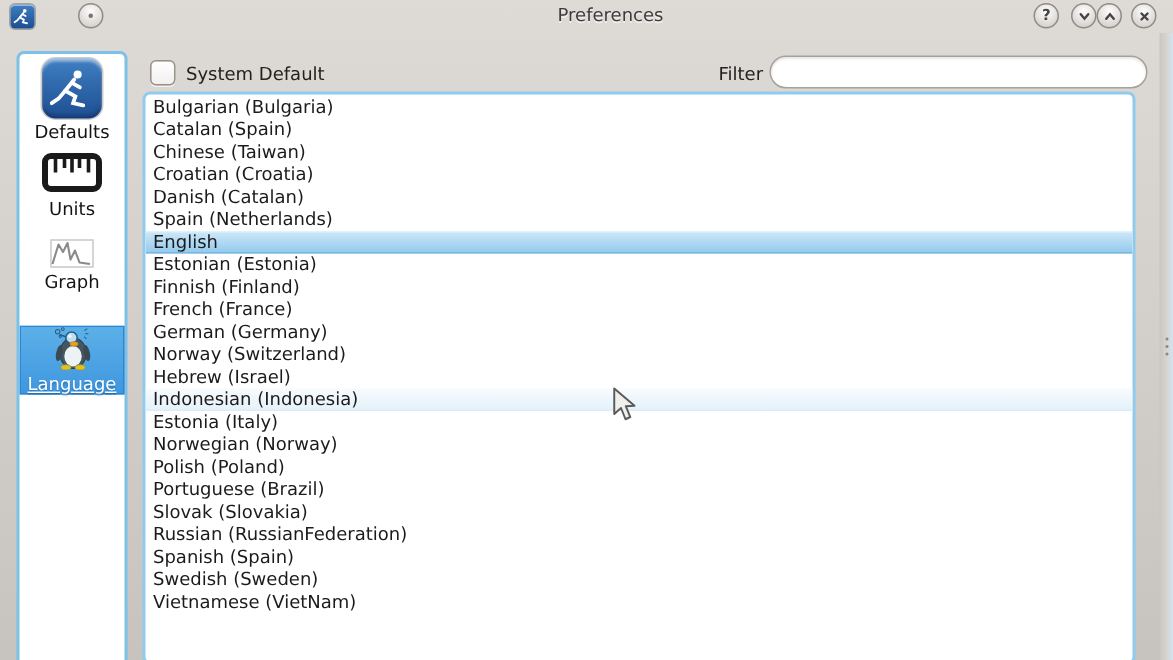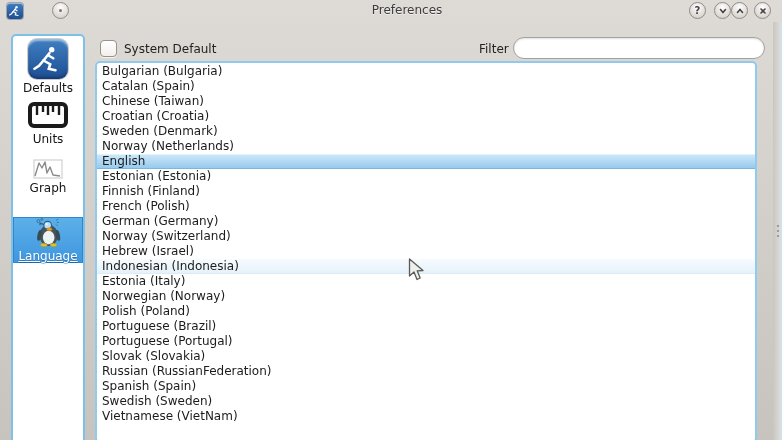--- a/index.html
+++ b/index.html
@@ -211,41 +211,41 @@
 
       <div class="lang-row">
         <span>Chinese (Taiwan)</span>
       </div>
 
       <div class="lang-row">
         <span>Croatian (Croatia)</span>
       </div>
 
       <div class="lang-row">
-        <span>Sweden (Denmark)</span>
-      </div>
-
-      <div class="lang-row">
-        <span>Norway (Netherlands)</span>
+        <span>Danish (Catalan)</span>
+      </div>
+
+      <div class="lang-row">
+        <span>Spain (Netherlands)</span>
       </div>
 
       <div class="lang-row selected">
         <span>English</span>
       </div>
 
       <div class="lang-row">
         <span>Estonian (Estonia)</span>
       </div>
 
       <div class="lang-row">
         <span>Finnish (Finland)</span>
       </div>
 
       <div class="lang-row">
-        <span>French (Polish)</span>
+        <span>French (France)</span>
       </div>
 
       <div class="lang-row">
         <span>German (Germany)</span>
       </div>
 
       <div class="lang-row">
         <span>Norway (Switzerland)</span>
       </div>
 
@@ -266,23 +266,20 @@
       </div>
 
       <div class="lang-row">
         <span>Polish (Poland)</span>
       </div>
 
       <div class="lang-row">
         <span>Portuguese (Brazil)</span>
       </div>
 
-      <div class="lang-row">
-        <span>Portuguese (Portugal)</span>
-      </div>
 
       <div class="lang-row">
         <span>Slovak (Slovakia)</span>
       </div>
 
       <div class="lang-row">
         <span>Russian (RussianFederation)</span>
       </div>
 
       <div class="lang-row">

